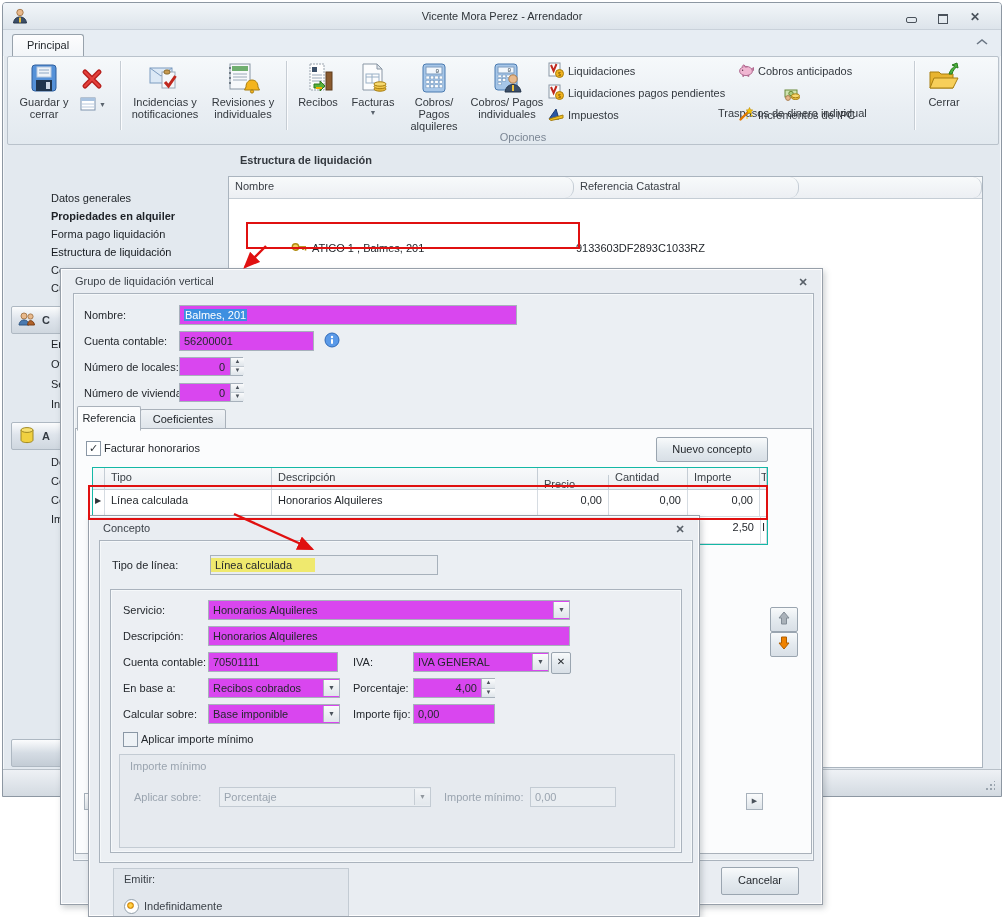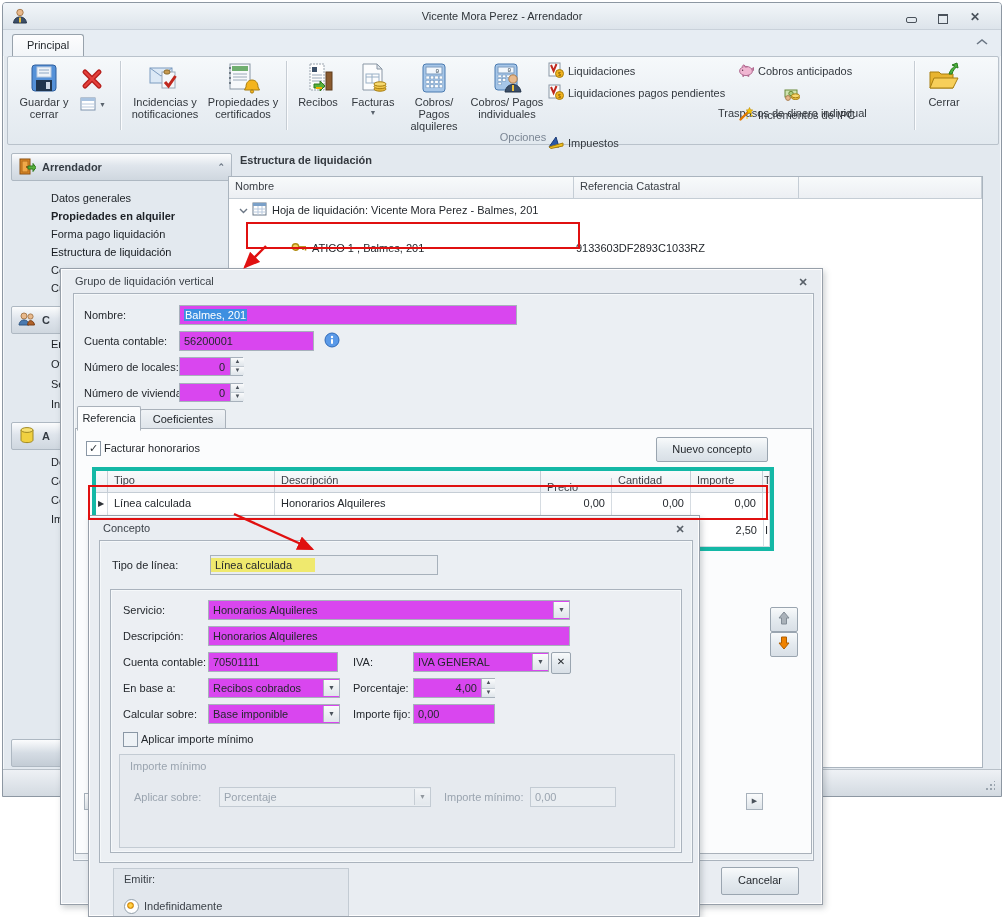--- a/index.html
+++ b/index.html
@@ -36,21 +36,21 @@
   .navgroup-hd{position:absolute;left:0;width:207px;height:26px;background:linear-gradient(#fbfcfd,#dfe5ec 45%,#cfd7df);
     border:1px solid #aeb8c2;border-radius:2px;display:flex;align-items:center;gap:6px;padding:0 6px;
     font-weight:bold;color:#353c44;cursor:pointer;}
   .navgroup-hd .chev{margin-left:auto;color:#6b7684;font-size:9px;}
   .navitem{position:absolute;left:40px;white-space:nowrap;cursor:pointer;color:#1d2126;}
   
   .content-hd{left:237px;top:151px;font-weight:bold;color:#33383e;}
   .panel{left:225px;top:173px;width:755px;height:592px;background:#fff;border:1px solid #aab4be;}
   .gridhead{position:absolute;left:0;top:0;right:0;height:21px;display:flex;
     background:linear-gradient(#f8fafb,#eceff3);border-bottom:1px solid #c5cdd5;color:#3a3f45;}
-  .gridhead>div{border-right:1px solid #c5cdd5;padding:3px 6px;box-sizing:border-box;}
+  .gridhead>div{border-right:1px solid #c5cdd5;padding:3px 6px;box-sizing:border-box;border-radius:9px;}
   .treerow{position:absolute;left:0;right:0;height:19px;display:flex;align-items:center;}
   .expander{width:9px;height:9px;margin-right:4px;}
   
   .dialog{background:#e9edf2;border:1px solid #979fa9;box-shadow:0 0 0 1px #fdfdfe inset,2px 3px 6px rgba(60,70,80,.25);}
   .dlg-title{position:absolute;left:14px;top:6px;color:#3c4249;}
   .dlg-close{position:absolute;top:6px;width:14px;height:14px;font-size:11px;font-weight:bold;color:#596069;text-align:center;line-height:14px;cursor:pointer;}
   .frame{position:absolute;border:1px solid #aab3bd;box-shadow:0 0 0 1px #f5f8fa inset;background:#ebeff3;}
   .input{position:absolute;background:#d946ef;border:1px solid #a7b1bb;padding:2px 4px;line-height:14px;white-space:nowrap;overflow:hidden;box-sizing:border-box;}
   .ro{background:#e9edf1;}
   .combo-btn{position:absolute;top:1px;bottom:1px;width:15px;background:linear-gradient(#fafbfc,#dfe5ea);
@@ -60,21 +60,21 @@
   .spin i+i{border-top:1px solid #c2cad2;}
   .btn{position:absolute;background:linear-gradient(#f8fafb,#e4eaef 50%,#d8dfe6);border:1px solid #9aa5b0;
     border-radius:2px;text-align:center;cursor:pointer;color:#24282d;}
   .tab{position:absolute;text-align:center;cursor:pointer;}
   .tab-active{background:#fbfcfd;border:1px solid #a9b1ba;border-bottom:1px solid #fbfcfd;border-radius:2px 2px 0 0;z-index:2;}
   .tab-idle{background:linear-gradient(#f0f3f6,#dde3e9);border:1px solid #a9b1ba;border-radius:2px 2px 0 0;}
   .tabpage{position:absolute;background:#fbfcfd;border:1px solid #a9b1ba;}
   .checkbox{position:absolute;width:13px;height:13px;border:1px solid #8a97a5;background:#fff;
     font-size:11px;line-height:12px;text-align:center;color:#2e3338;cursor:pointer;}
   .checkbox.unchecked{background:#eef2f6;}
-  .dgrid{position:absolute;background:#f9a8d4;border:4px solid #14b8a6;}
+  .dgrid{position:absolute;background:#f9a8d4;border:1px solid #14b8a6;}
   .dgrid .hrow{display:flex;height:21px;background:linear-gradient(#f8fafb,#eceff3);border-bottom:1px solid #c5cdd5;color:#3a3f45;}
   .dgrid .drow{display:flex;height:26px;border-bottom:1px solid #d6dce2;background:#fff;}
   .dgrid .c{border-right:1px solid #d6dce2;padding:4px 6px;box-sizing:border-box;white-space:nowrap;overflow:hidden;}
   .dgrid .hrow .c{border-right:1px solid #c5cdd5;padding:3px 6px;}
   .num{text-align:right;}
   .radio{position:absolute;width:13px;height:13px;border:1px solid #93a0ab;border-radius:50%;background:#fff;}
   .radio i{position:absolute;left:2px;top:2px;width:7px;height:7px;border-radius:50%;background:radial-gradient(#ffd24a 30%,#ef9400);border:1px solid #c97e00;box-sizing:border-box;}
   .groupband{position:absolute;background:#e2e7ed;border:1px solid #c3cbd3;color:#3c4249;}
   .disabled-lbl{color:#9aa4af;}
   .input.dis{background:#e9edf1;border-color:#c3cbd3;color:#9aa4af;}
@@ -182,21 +182,21 @@
             <line x1="7" y1="15" x2="21" y2="15" stroke="#9aa8b8"></line>
             <line x1="7" y1="18" x2="21" y2="18" stroke="#9aa8b8"></line>
             <circle cx="4" cy="6" r="1" fill="#55606c"></circle>
             <circle cx="4" cy="11" r="1" fill="#55606c"></circle>
             <circle cx="4" cy="16" r="1" fill="#55606c"></circle>
             <circle cx="4" cy="21" r="1" fill="#55606c"></circle>
             <path d="M20 25 c0-5 3-7 6-7 c3 0 6 2 6 7 l1.5 3 h-15 Z" fill="#f4b41e" stroke="#a87e10"></path>
             <circle cx="26" cy="29.5" r="1.6" fill="#f4b41e" stroke="#a87e10"></circle>
           </svg>
       </span>
-      <span style="width:82px;">Propiedades y certificados</span>
+      <span style="width:82px;">Revisiones y individuales</span>
     </div>
     <div class="rib-sep" style="left:278px;"></div>
 
     <div class="bigbtn" style="left:284px;width:52px;">
       <span class="ic">
         <svg width="32" height="32" viewBox="0 0 32 32">
             <rect x="8" y="2" width="14" height="26" fill="#fdfdfd" stroke="#9aa4ae" stroke-dasharray="2 1"></rect>
             <rect x="10" y="5" width="5" height="5" fill="#3c4f68"></rect>
             <line x1="10" y1="13" x2="20" y2="13" stroke="#9aa8b8"></line>
             <line x1="10" y1="16" x2="20" y2="16" stroke="#9aa8b8"></line>
@@ -281,21 +281,21 @@
     </div>
     <div class="smallitem" style="left:540px;top:28px;">
       <span><svg width="16" height="16" viewBox="0 0 16 16">
             <rect x="1" y="1" width="11" height="13" fill="#fbfcfd" stroke="#8a97a5"></rect>
             <path d="M3 3 l2.6 6 L8.5 2" fill="none" stroke="#c0281e" stroke-width="2"></path>
             <circle cx="11.5" cy="11.5" r="4" fill="#f2b31e" stroke="#a87e10"></circle>
             <text x="11.5" y="13.6" font-size="5.5" text-anchor="middle" fill="#7a5a0a">$</text>
           </svg></span>
       <span>Liquidaciones pagos pendientes</span>
     </div>
-    <div class="smallitem" style="left:540px;top:50px;margin-top:28px;">
+    <div class="smallitem" style="left:540px;top:50px;">
       <span><svg width="16" height="16" viewBox="0 0 16 16">
             <path d="M1 13 L8 3 L11 13 Z" fill="#2a57a5" stroke="#1a3a74"></path>
             <path d="M1 13 L15 9 L15 12 L3 14.5 Z" fill="#f2c31e" stroke="#a87e10"></path>
           </svg></span>
       <span>Impuestos</span>
     </div>
 
     <div class="smallitem" style="left:730px;top:6px;">
       <span><svg width="16" height="16" viewBox="0 0 16 16">
             <ellipse cx="8" cy="9" rx="6.4" ry="4.6" fill="#f0b6d2" stroke="#b06a90"></ellipse>
@@ -337,30 +337,20 @@
             <path d="M3 10 h9 l2 2 h12 v14 h-23 Z" fill="#e8b430" stroke="#a87e10"></path>
             <path d="M3 26 l4 -10 h24 l-5 10 Z" fill="#f7cf5a" stroke="#a87e10"></path>
             <path d="M22 12 C24 6 27 5 28 4 l-3 -1 5 -2 1 5 -2 -1 c-1 2 -3 3 -4 7 Z" fill="#49b33c" stroke="#2a7a1e"></path>
           </svg>
       </span>
       <span>Cerrar</span>
     </div>
   </div>
 
   <div class="abs sidebar">
-    <div class="navgroup-hd" style="top:2px;">
-      <span><svg width="18" height="18" viewBox="0 0 18 18">
-            <rect x="2" y="2" width="10" height="15" fill="#e08a28" stroke="#8a5010"></rect>
-            <rect x="4" y="4" width="6" height="11" fill="#f0a848" stroke="#b06a18"></rect>
-            <circle cx="9" cy="10" r=".9" fill="#6a3a08"></circle>
-            <path d="M10 9 h5 v-2.5 l3 4 -3 4 v-2.5 h-5 Z" fill="#57b13c" stroke="#2f7a1e"></path>
-          </svg></span>
-      <span>Arrendador</span>
-      <span class="chev">⌃</span>
-    </div>
     <div class="navitem" style="top:41px;">Datos generales</div>
     <div class="navitem" style="top:59px;font-weight:bold;">Propiedades en alquiler</div>
     <div class="navitem" style="top:77px;">Forma pago liquidación</div>
     <div class="navitem" style="top:95px;color:#14181d;">Estructura de liquidación</div>
     <div class="navitem" style="top:113px;">Co</div>
     <div class="navitem" style="top:131px;">Cu</div>
 
     <div class="navgroup-hd" style="top:155px;">
       <span><svg width="18" height="16" viewBox="0 0 18 16">
             <circle cx="6" cy="5" r="3" fill="#e8b98c" stroke="#a97c4f"></circle>
@@ -389,35 +379,20 @@
 
     <div class="abs" style="left:0;top:588px;width:207px;height:28px;background:linear-gradient(#fbfcfd,#d5dce4 50%,#c3ccd5);border:1px solid #aeb8c2;border-radius:2px;"></div>
   </div>
 
   <div class="lbl content-hd">Estructura de liquidación</div>
   <div class="abs panel">
     <div class="gridhead">
       <div style="width:345px;">Nombre</div>
       <div style="width:225px;">Referencia Catastral</div>
       <div style="flex:1;"></div>
-    </div>
-    <div class="treerow" style="top:23px;">
-      <span style="width:10px;"></span>
-      <span class="expander"><svg width="9" height="9" viewBox="0 0 9 9">
-            <polyline points="1,3 4.5,6.5 8,3" fill="none" stroke="#6b7684" stroke-width="1.4"></polyline>
-          </svg></span>
-      <span style="margin-right:5px;"><svg width="15" height="14" viewBox="0 0 15 14">
-            <rect x="1" y="1" width="13" height="12" fill="#fff" stroke="#6a7a8a"></rect>
-            <rect x="1" y="1" width="13" height="3" fill="#7aa0c8"></rect>
-            <line x1="1" y1="7" x2="14" y2="7" stroke="#b9c9dd"></line>
-            <line x1="1" y1="10" x2="14" y2="10" stroke="#b9c9dd"></line>
-            <line x1="6" y1="4" x2="6" y2="13" stroke="#b9c9dd"></line>
-            <line x1="10" y1="4" x2="10" y2="13" stroke="#b9c9dd"></line>
-          </svg></span>
-      <span>Hoja de liquidación: Vicente Mora Perez - Balmes, 201</span>
     </div>
     <div class="treerow" style="top:61px;">
       <span style="width:62px;"></span>
       <span style="margin-right:5px;"><svg width="16" height="12" viewBox="0 0 16 12">
             <circle cx="4.5" cy="6" r="3.2" fill="#f5d060" stroke="#b08a10" stroke-width="1.4"></circle>
             <line x1="7.5" y1="6" x2="15" y2="6" stroke="#b08a10" stroke-width="1.8"></line>
             <line x1="12" y1="6" x2="12" y2="9" stroke="#b08a10" stroke-width="1.6"></line>
             <line x1="14.5" y1="6" x2="14.5" y2="9.5" stroke="#b08a10" stroke-width="1.6"></line>
           </svg></span>
       <span>ATICO 1 , Balmes, 201</span>

